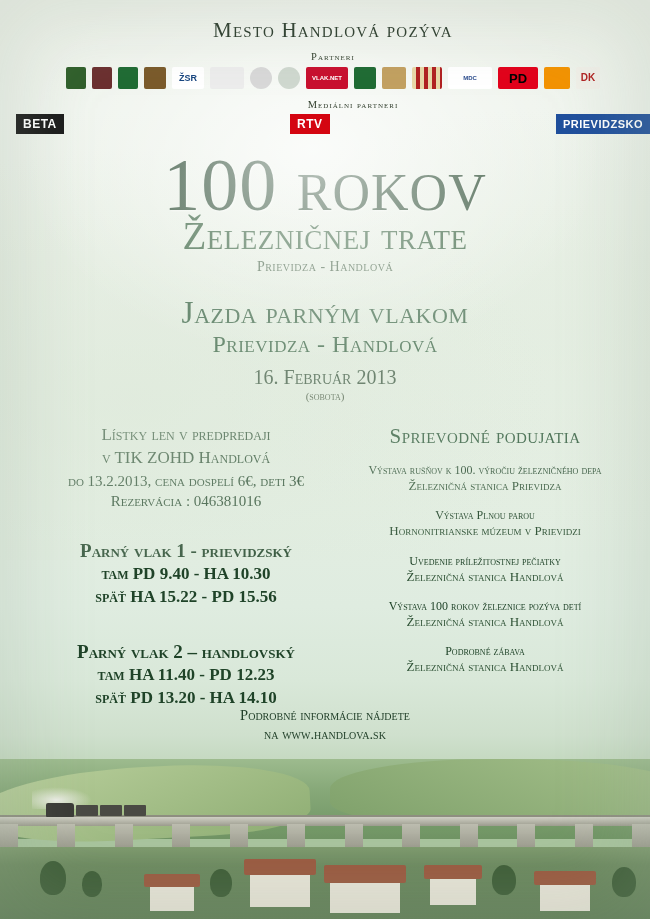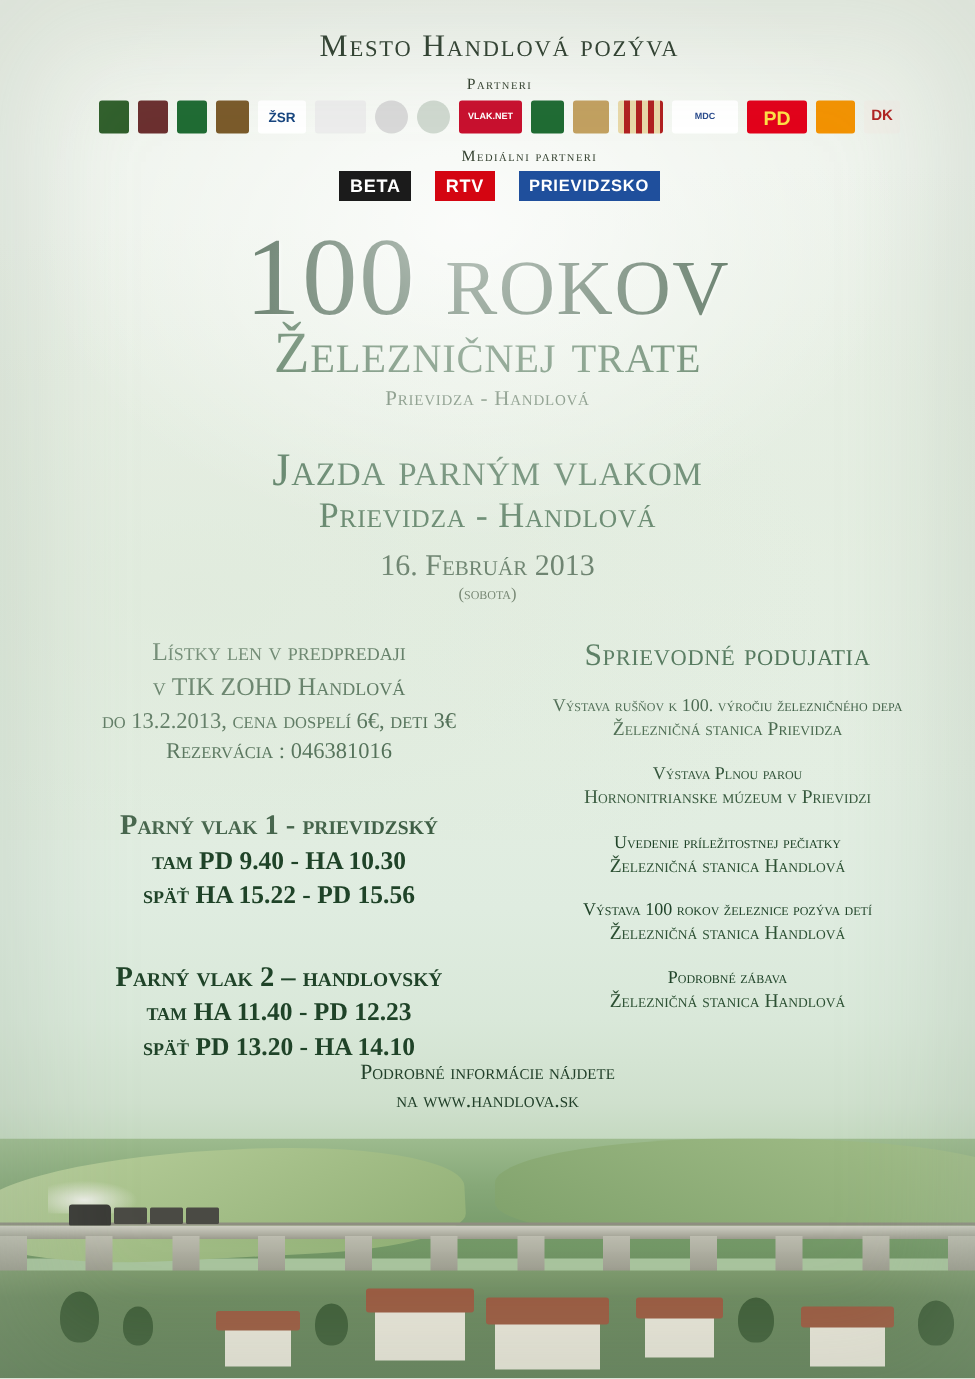--- a/index.html
+++ b/index.html
@@ -96,23 +96,23 @@
   .media-label {
     margin-top: 10px;
     font-variant: small-caps;
     font-size: 10.5px;
     letter-spacing: 1px;
     color: #33402f;
     padding-left: 40px;
   }
   .media-row {
     display: flex;
-    justify-content: center;
+    justify-content: space-between;
     align-items: center;
-    gap: 16px;
+    gap: 4px;
     margin-top: 4px;
   }
   .media-logo {
     height: 20px;
     padding: 0 7px;
     display: flex;
     align-items: center;
     justify-content: center;
     font-family: "Liberation Sans", sans-serif;
     font-weight: bold;
@@ -353,21 +353,21 @@
       <div class="logo" style="width:22px;background:#7a5a2a;color:#ffffff"></div>
       <div class="logo" style="width:32px;background:#ffffff;color:#17457f;font-size:9px">ŽSR</div>
       <div class="logo" style="width:34px;background:#ececec;color:#1a4a8a"></div>
       <div class="logo" style="width:22px;background:#d8d8d8;border-radius:50%"></div>
       <div class="logo" style="width:22px;background:#cfd8cf;border-radius:50%"></div>
       <div class="logo" style="width:42px;background:#c8102e;color:#ffffff;font-size:6px">VLAK.NET</div>
       <div class="logo" style="width:22px;background:#1f6b33;color:#ffffff"></div>
       <div class="logo" style="width:24px;background:#c2a060;color:#2b2b2b"></div>
       <div class="logo" style="width:30px;background:repeating-linear-gradient(90deg,#e8d8a8 0 4px,#b02020 4px 8px)"></div>
       <div class="logo" style="width:44px;background:#ffffff;color:#2a4b8d;font-size:6px">MDC</div>
-      <div class="logo" style="width:40px;background:#e2001a;color:#fde047;font-size:13px">PD</div>
+      <div class="logo" style="width:40px;background:#e2001a;color:#000000;font-size:13px">PD</div>
       <div class="logo" style="width:26px;background:#f39200;color:#ffffff"></div>
       <div class="logo" style="width:24px;background:#f0efe8;color:#b02020;font-size:10px">DK</div>
     </div>
 
     <div class="media-label">Mediálni partneri</div>
     <div class="media-row">
       <div class="media-logo" style="background:#1b1b1b;color:#ffffff">BETA</div>
       <div class="media-logo" style="background:#d40511;color:#ffffff">RTV</div>
       <div class="media-logo" style="background:#1f4f9c;color:#ffffff;font-size:11px">PRIEVIDZSKO</div>
     </div>

